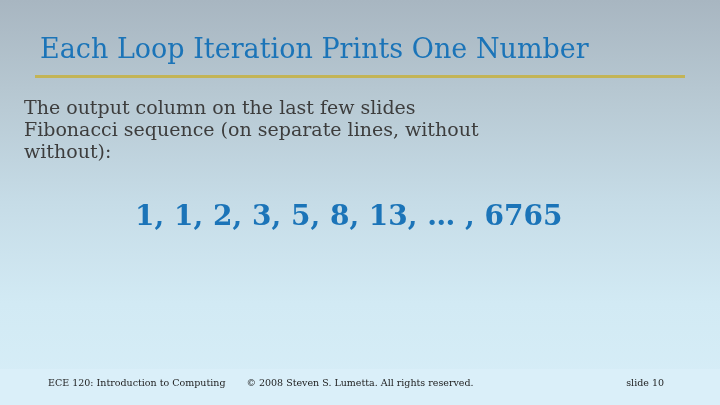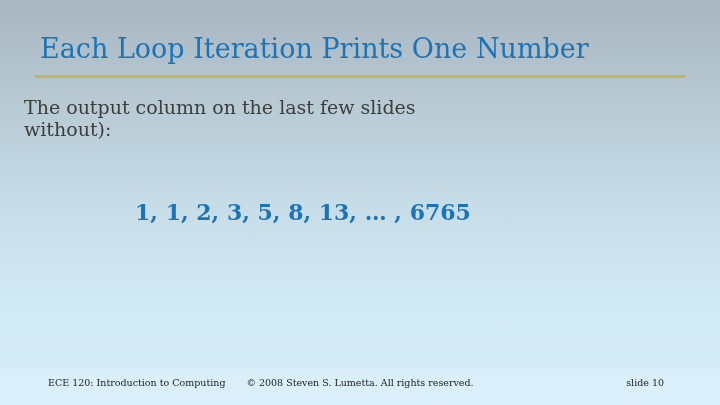--- a/index.html
+++ b/index.html
@@ -46,21 +46,21 @@
   }
   .body-line { display: block; white-space: nowrap; }
   .highlight {
     color: #1b74b8;
     font-weight: bold;
   }
   .sequence-line {
     position: absolute;
     left: 135px;
     top: 199px;
-    font-size: 22px;
+    font-size: 28px;
     font-weight: bold;
     color: #1b74b8;
     white-space: nowrap;
   }
   .footer-accent-bar {
     position: absolute;
     left: 0;
     bottom: 26px;
     width: 720px;
     height: 6px;
@@ -101,20 +101,21 @@
 <body>
 
 <div class="slide">
 
   <h1 class="slide-title">Each Loop Iteration Prints One Number</h1>
 
   <div class="title-rule"></div>
 
   <div class="body-text">
     <span class="body-line">The output column on the last few slides</span>
+    <span class="body-line">Fibonacci sequence (on separate lines, without</span>
     <span class="body-line">without):</span>
   </div>
 
   <div class="sequence-line">1, 1, 2, 3, 5, 8, 13, … , 6765</div>
 
   <div class="footer-accent-bar"></div>
 
   <div class="footer">
     <span class="footer-left">ECE 120: Introduction to Computing</span>
     <span class="footer-center">© 2008 Steven S. Lumetta.  All rights reserved.</span>

